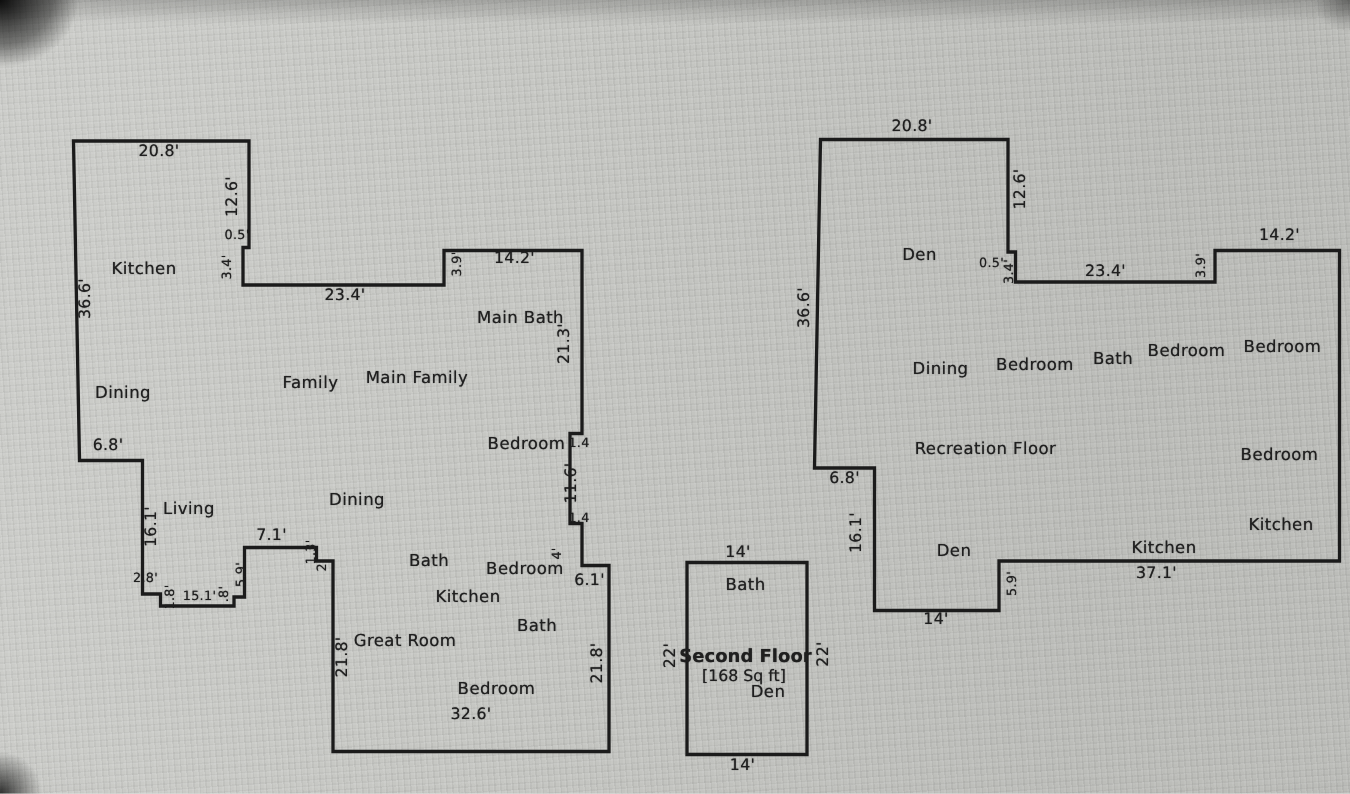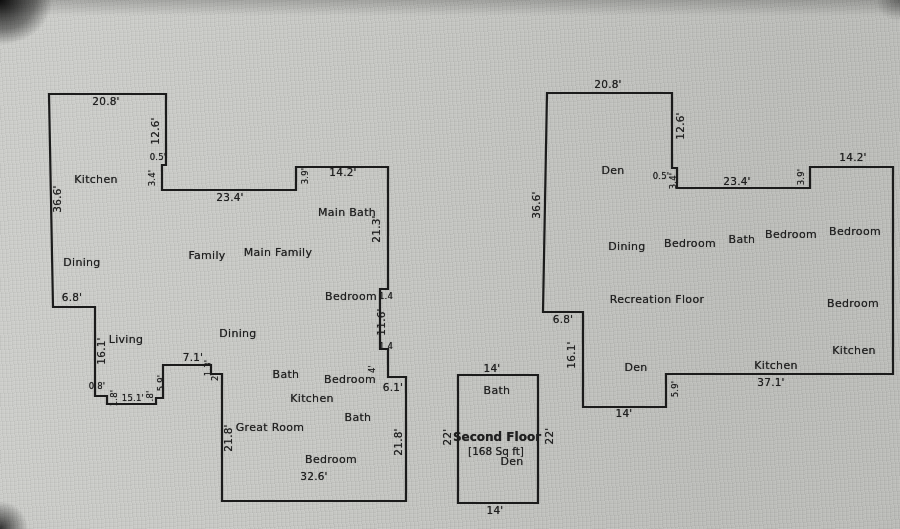--- a/index.html
+++ b/index.html
@@ -49,24 +49,24 @@
   <div class="lbl dim v" style="left:57px;top:199px">36.6'</div>
   <div class="lbl dim" style="left:230px;top:197px">23.4'</div>
   <div class="lbl dim sm v" style="left:305px;top:176px">3.9'</div>
   <div class="lbl dim" style="left:343px;top:172px">14.2'</div>
   <div class="lbl dim v" style="left:376px;top:229px">21.3'</div>
   <div class="lbl dim" style="left:72px;top:297px">6.8'</div>
   <div class="lbl dim sm" style="left:386px;top:296px">1.4</div>
   <div class="lbl dim v" style="left:381px;top:322px">11.6'</div>
   <div class="lbl dim sm" style="left:386px;top:346px">1.4</div>
   <div class="lbl dim v" style="left:101px;top:351px">16.1'</div>
-  <div class="lbl dim" style="left:193px;top:357px">7.1'</div>
+  <div class="lbl dim" style="left:181px;top:357px">7.1'</div>
   <div class="lbl dim sm v" style="left:372px;top:369px">4'</div>
   <div class="lbl dim" style="left:393px;top:387px">6.1'</div>
-  <div class="lbl dim sm" style="left:97px;top:386px">0.8'</div>
+  <div class="lbl dim sm" style="left:97px;top:386px">2.8'</div>
   <div class="lbl dim sm v" style="left:161px;top:383px">5.9'</div>
   <div class="lbl dim sm" style="left:133px;top:398px">15.1'</div>
   <div class="lbl dim sm v" style="left:114px;top:398px">1.8'</div>
   <div class="lbl dim sm v" style="left:150px;top:396px">.8'</div>
   <div class="lbl dim sm v" style="left:208px;top:368px">1.3'</div>
   <div class="lbl dim sm v" style="left:215px;top:377px">2'</div>
   <div class="lbl dim v" style="left:228px;top:438px">21.8'</div>
   <div class="lbl dim v" style="left:398px;top:442px">21.8'</div>
   <div class="lbl dim" style="left:314px;top:476px">32.6'</div>
 

